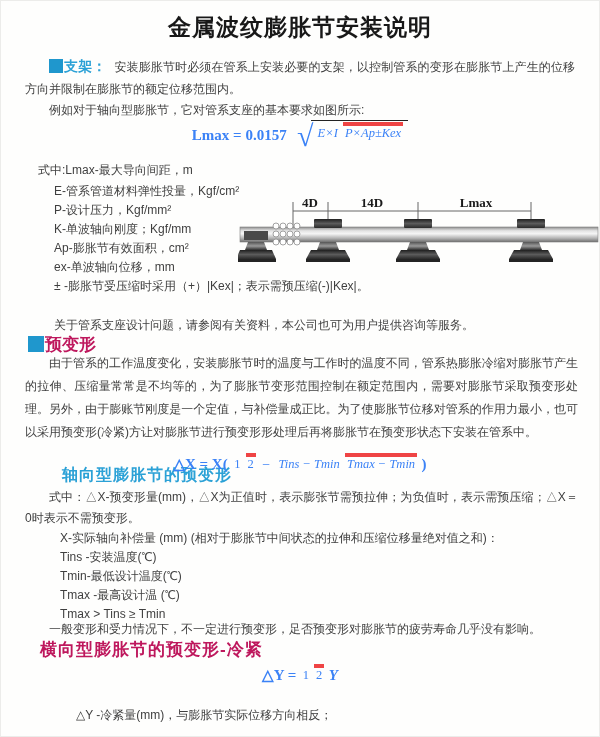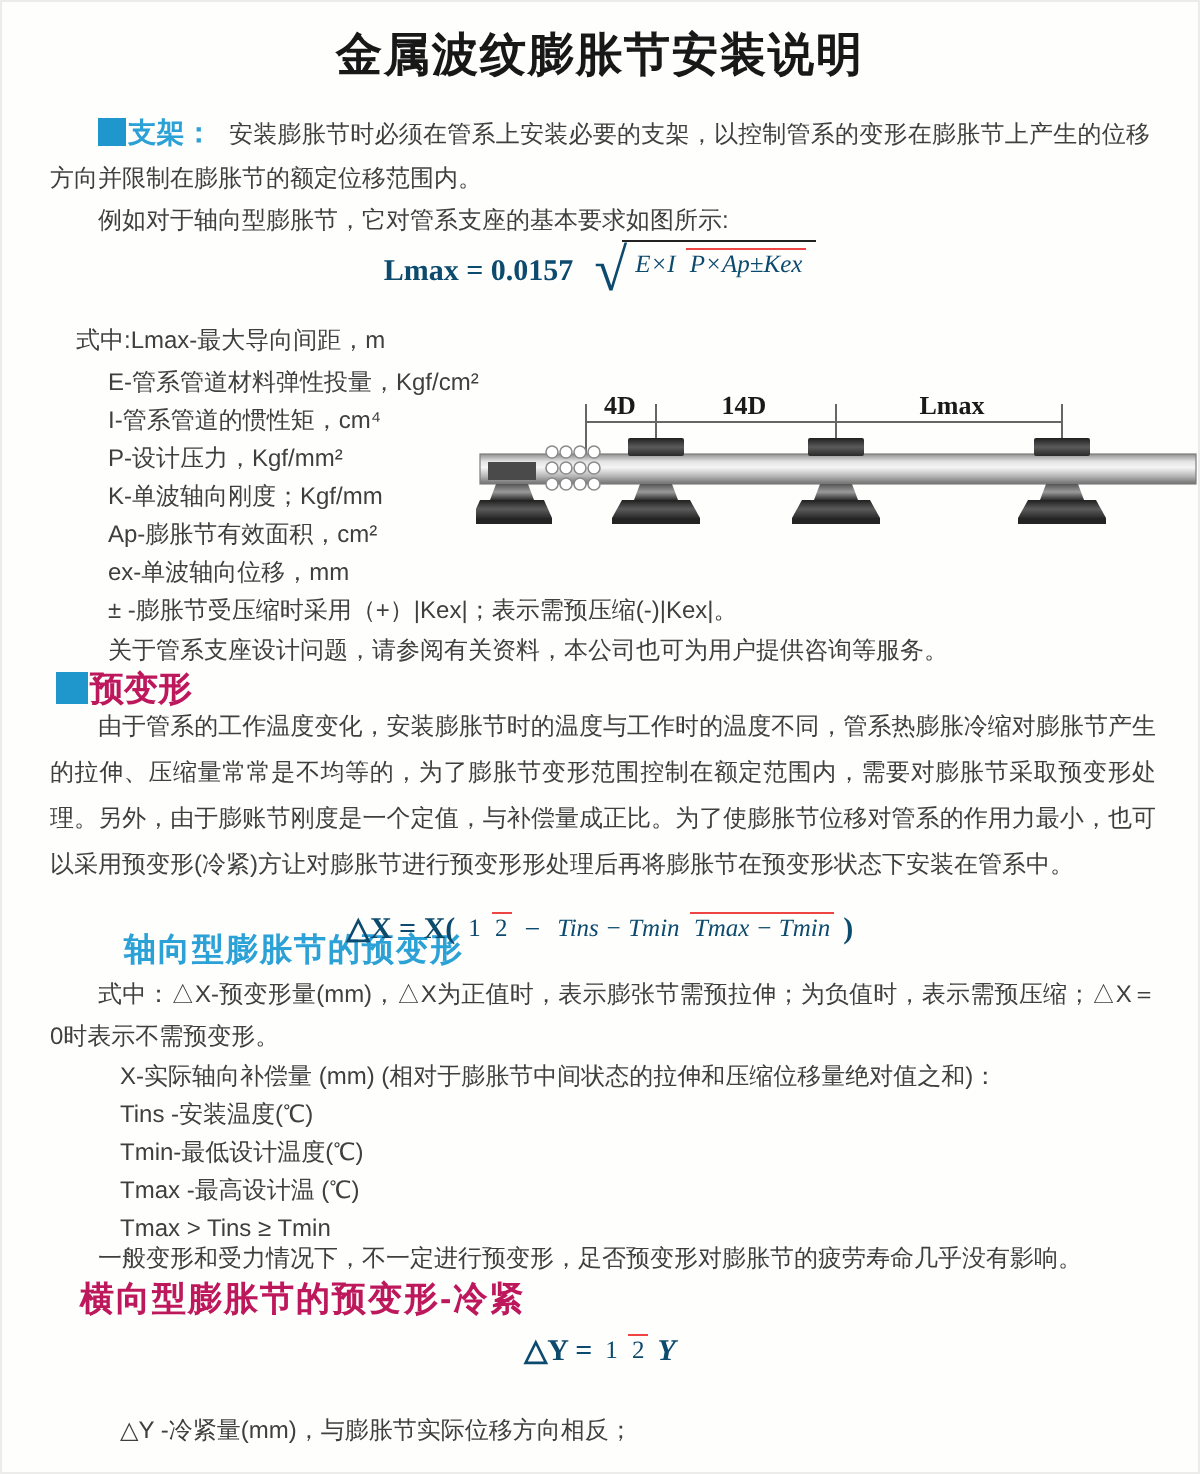--- a/index.html
+++ b/index.html
@@ -17,28 +17,28 @@
   }
   .body-p{font-size:12px;line-height:22px;text-align:justify;margin:0;text-indent:2em;}
   .bullet{
     display:inline-block;width:14px;height:14px;background:#1f97cd;
     vertical-align:-2px;margin-right:1px;
   }
   .sec-head-inline{font-size:14px;font-weight:bold;color:#2ba1d6;margin-right:8px;}
   .sec-head{font-size:17px;font-weight:bold;color:#be185d;}
   .sub-head{font-size:16px;font-weight:bold;color:#2ba1d6;letter-spacing:1px;margin-top:35px;}
   .def-line{font-size:12px;line-height:19px;white-space:nowrap;}
-  .formula{color:#0c4a6e;}
+  .formula{color:#3b82f6;}
   .f-lhs{font-family:"Liberation Serif",serif;font-weight:bold;font-size:15px;}
   .f-op{font-family:"Liberation Serif",serif;font-size:14px;padding:0 2px;}
   .frac{
     display:inline-block;vertical-align:middle;text-align:center;
     font-family:"Liberation Serif",serif;font-style:italic;font-size:12.5px;line-height:1.2;
   }
-  .frac .den{border-top:1px solid #ef4444;padding:0 2px;}
+  .frac .den{border-top:4px solid #ef4444;padding:0 2px;}
   .frac .num{padding:0 2px;}
   .sqrt{display:inline-flex;align-items:flex-start;vertical-align:middle;margin-left:6px;}
   .rad{font-family:"Liberation Serif",serif;font-size:30px;line-height:32px;font-weight:normal;margin-right:-3px;}
   .radicand{display:inline-block;border-top:1.5px solid #222;padding:3px 5px 0 5px;}
   .center-row{left:0;right:0;text-align:center;}
   svg text{font-family:"Liberation Serif",serif;font-weight:bold;}
 </style>
 </head>
 <body>
 
@@ -64,21 +64,20 @@
       </span>
     </span>
   </div>
 
   <div class="abs def-line" style="top:161px;left:38px;">式中:Lmax-最大导向间距，m</div>
 
   <div class="abs" style="top:182px;left:54px;">
 
       <div class="def-line">E-管系管道材料弹性投量，Kgf/cm²</div>
 
-      <div class="def-line">I-管系管道的惯性矩，cm⁴</div>
 
       <div class="def-line">P-设计压力，Kgf/mm²</div>
 
       <div class="def-line">K-单波轴向刚度；Kgf/mm</div>
 
       <div class="def-line">Ap-膨胀节有效面积，cm²</div>
 
       <div class="def-line">ex-单波轴向位移，mm</div>
 
       <div class="def-line">± -膨胀节受压缩时采用（+）|Kex|；表示需预压缩(-)|Kex|。</div>
@@ -204,15 +203,15 @@
 
   <div class="abs formula center-row" style="top:666px;">
     <span class="f-lhs">△Y =</span>
     <span class="frac" style="font-style:normal;">
       <span class="num">1</span>
       <span class="den">2</span>
     </span>
     <span class="f-lhs" style="font-style:italic;">Y</span>
   </div>
 
-  <div class="abs def-line" style="top:706px;left:60px;">△Y -冷紧量(mm)，与膨胀节实际位移方向相反；</div>
+  <div class="abs def-line" style="top:706px;left:76px;">△Y -冷紧量(mm)，与膨胀节实际位移方向相反；</div>
 
 </div>
 
 </body></html>

